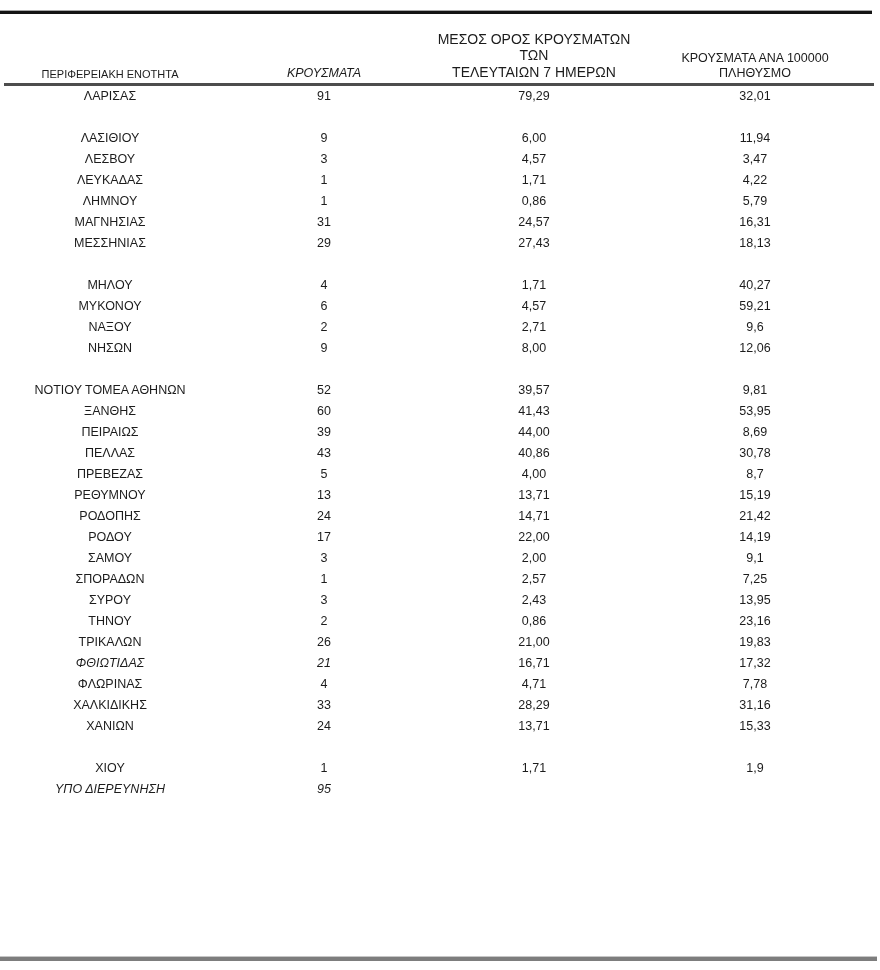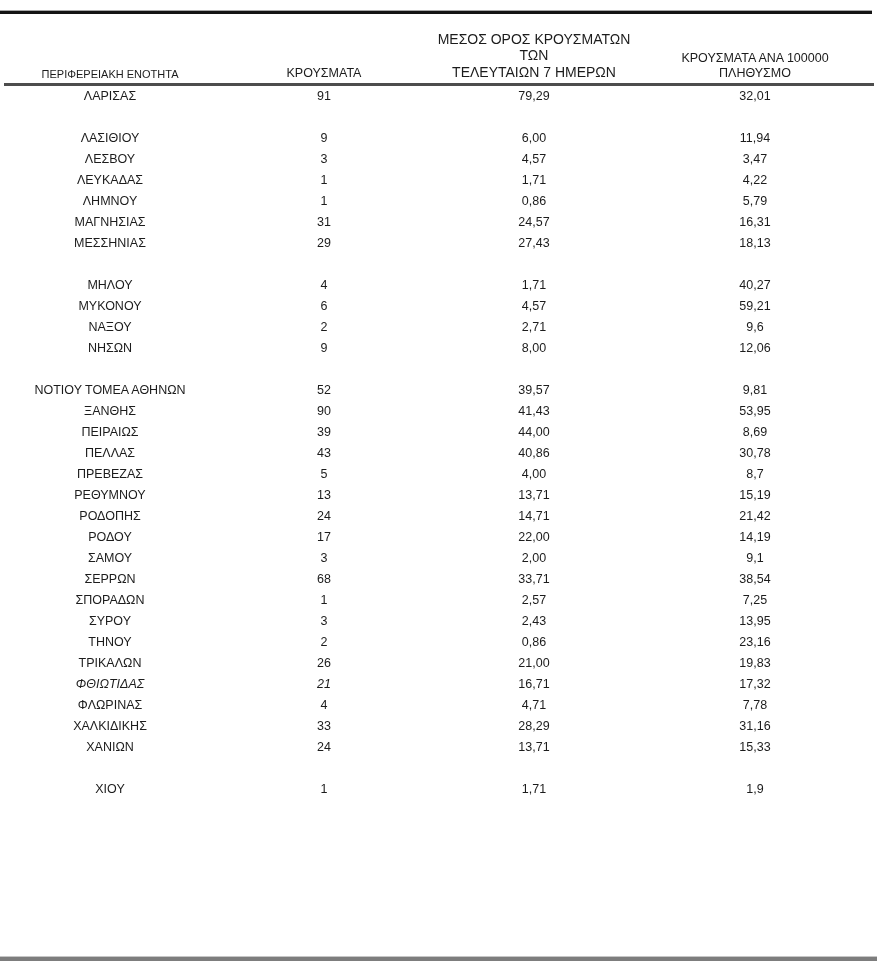--- a/index.html
+++ b/index.html
@@ -51,21 +51,21 @@
     height: 53px;
     vertical-align: bottom;
     text-align: center;
     font-weight: normal;
     padding: 0 0 2px 0;
     border-bottom: 3px solid #4d4d4d;
     white-space: pre-line;
     line-height: 1.2;
   }
   th.h-region  { font-size: 11px; }
-  th.h-cases   { font-size: 12.5px; }
+  th.h-cases   { font-size: 12.5px; font-style: italic; }
   th.h-avg7    { font-size: 14px; }
   th.h-per100k { font-size: 12.5px; }
 
   tbody td {
     height: 21px;
     padding: 0;
     font-size: 12.5px;
     line-height: 21px;
     text-align: center;
     white-space: nowrap;
@@ -176,21 +176,21 @@
           <td colspan="4"></td>
         </tr>
         <tr>
     <td class="c-region">ΝΟΤΙΟΥ ΤΟΜΕΑ ΑΘΗΝΩΝ</td>
     <td class="c-cases">52</td>
     <td class="c-avg7">39,57</td>
     <td class="c-per100k">9,81</td>
   </tr>
         <tr>
     <td class="c-region">ΞΑΝΘΗΣ</td>
-    <td class="c-cases">90</td>
+    <td class="c-cases">60</td>
     <td class="c-avg7">41,43</td>
     <td class="c-per100k">53,95</td>
   </tr>
         <tr>
     <td class="c-region">ΠΕΙΡΑΙΩΣ</td>
     <td class="c-cases">39</td>
     <td class="c-avg7">44,00</td>
     <td class="c-per100k">8,69</td>
   </tr>
         <tr>
@@ -221,26 +221,20 @@
     <td class="c-region">ΡΟΔΟΥ</td>
     <td class="c-cases">17</td>
     <td class="c-avg7">22,00</td>
     <td class="c-per100k">14,19</td>
   </tr>
         <tr>
     <td class="c-region">ΣΑΜΟΥ</td>
     <td class="c-cases">3</td>
     <td class="c-avg7">2,00</td>
     <td class="c-per100k">9,1</td>
-  </tr>
-        <tr>
-    <td class="c-region">ΣΕΡΡΩΝ</td>
-    <td class="c-cases">68</td>
-    <td class="c-avg7">33,71</td>
-    <td class="c-per100k">38,54</td>
   </tr>
         <tr>
     <td class="c-region">ΣΠΟΡΑΔΩΝ</td>
     <td class="c-cases">1</td>
     <td class="c-avg7">2,57</td>
     <td class="c-per100k">7,25</td>
   </tr>
         <tr>
     <td class="c-region">ΣΥΡΟΥ</td>
     <td class="c-cases">3</td>
@@ -285,18 +279,24 @@
   </tr>
         <tr class="spacer">
           <td colspan="4"></td>
         </tr>
         <tr>
     <td class="c-region">ΧΙΟΥ</td>
     <td class="c-cases">1</td>
     <td class="c-avg7">1,71</td>
     <td class="c-per100k">1,9</td>
   </tr>
+        <tr class="italic">
+    <td class="c-region">ΥΠΟ ΔΙΕΡΕΥΝΗΣΗ</td>
+    <td class="c-cases">95</td>
+    <td class="c-avg7"></td>
+    <td class="c-per100k"></td>
+  </tr>
       </tbody>
   </table>
 
   <div class="bottom-rule"></div>
 
 </div>
 
 </body></html>

